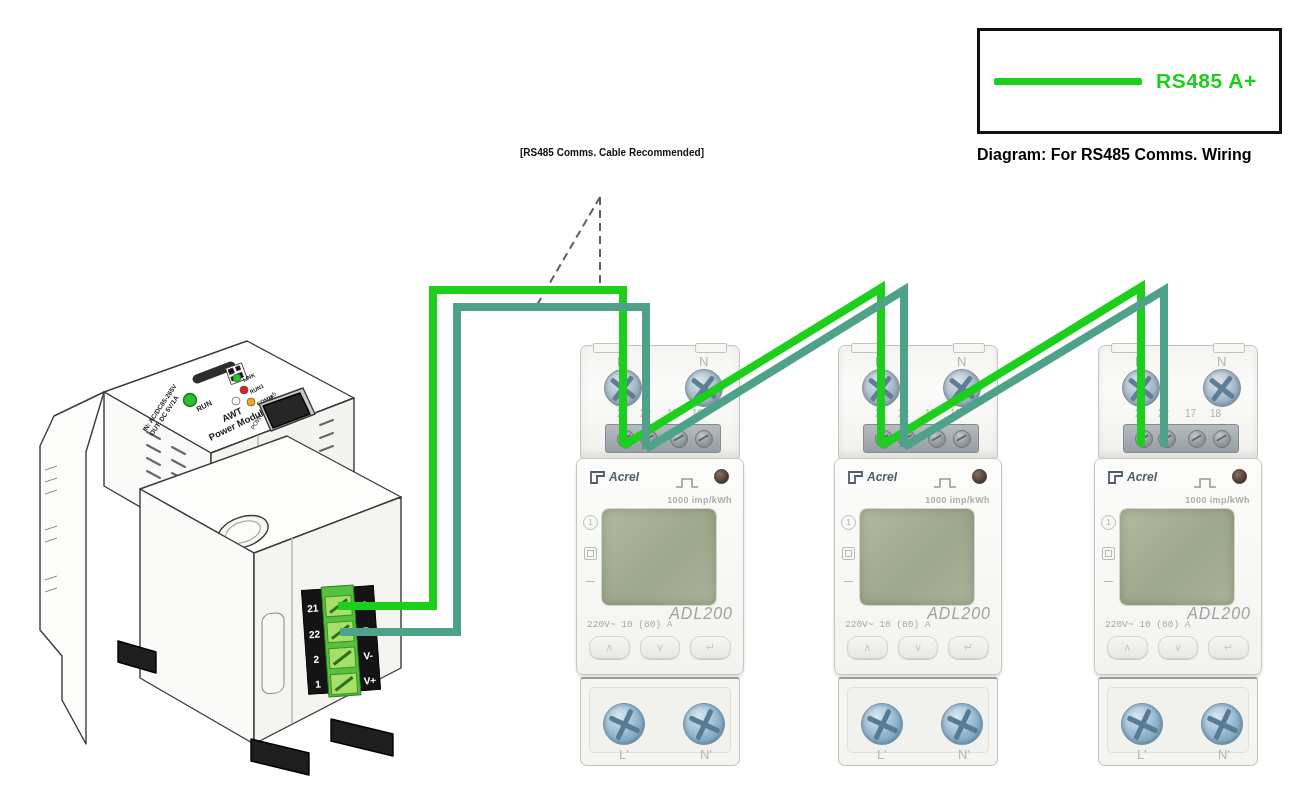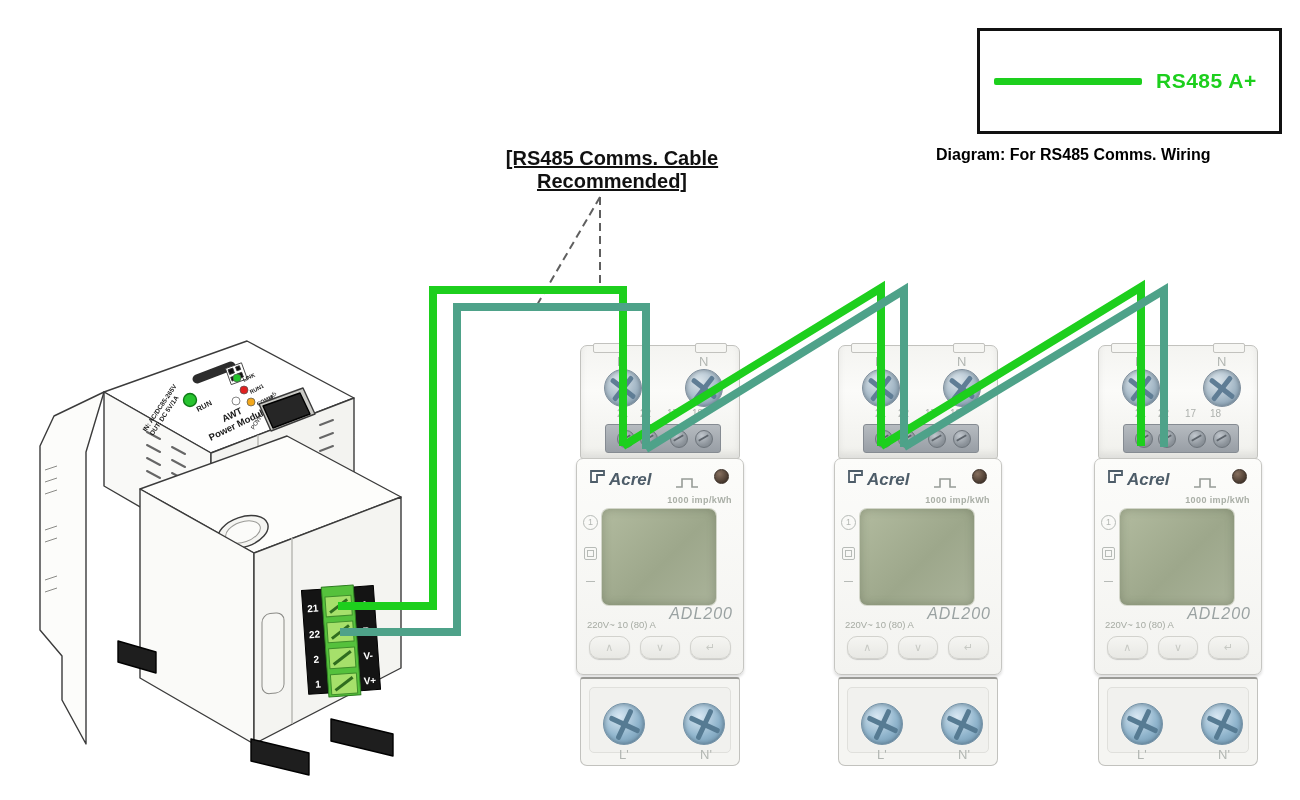--- a/index.html
+++ b/index.html
@@ -6,25 +6,25 @@
   #canvas{position:relative;width:1300px;height:800px;background:#ffffff;overflow:hidden;
           font-family:"Liberation Sans",sans-serif;}
 
   
   .legend-box{position:absolute;left:977px;top:28px;width:305px;height:106px;
               border:3px solid #111;background:#fff;display:flex;flex-direction:column;
               justify-content:center;gap:2px;padding-left:14px;box-sizing:border-box;}
   .legend-row{display:flex;align-items:center;gap:14px;}
   .legend-swatch{width:148px;height:7px;border-radius:2px;}
   .legend-label{font-size:21px;font-weight:bold;letter-spacing:.5px;}
-  .legend-caption{position:absolute;left:936px;top:146px;font-size:16px;font-weight:bold;color:#000;}
+  .legend-caption{position:absolute;left:977px;top:146px;font-size:16px;font-weight:bold;color:#000;}
 
   
   .cable-note{position:absolute;left:437px;top:147px;width:350px;text-align:center;color:#111;}
-  .cable-note .l1{font-size:20px;font-weight:bold;text-decoration:underline;}
+  .cable-note .l1{font-size:10px;font-weight:bold;}
   .cable-note .l2{font-size:15.5px;font-weight:bold;margin-top:4px;}
 
   
   .meter{position:absolute;top:345px;width:168px;height:420px;}
   .m-topcap{position:absolute;top:0;left:4px;right:4px;height:112px;
             background:linear-gradient(#f4f4f1,#fbfbf9 40%,#f0f0ec);
             border:1px solid #c2c2be;border-radius:7px 7px 3px 3px;
             box-shadow:inset 0 -5px 7px rgba(0,0,0,.07);}
   .m-topcap::before,.m-topcap::after{content:"";position:absolute;top:-3px;width:30px;height:8px;
             background:#f6f6f3;border:1px solid #c2c2be;border-radius:2px;}
@@ -42,36 +42,36 @@
   .m-comm{position:absolute;left:24px;top:78px;width:114px;height:27px;
           background:linear-gradient(#b6bbc0,#989ea5);border:1px solid #858b92;border-radius:3px;}
   .cscrew{position:absolute;top:5px;width:16px;height:16px;border-radius:50%;
           background:radial-gradient(circle at 36% 30%,#c2c8ce,#8d949b 62%,#787f86);
           border:1px solid #6d747b;}
   .cscrew::before{content:"";position:absolute;left:2px;top:6px;width:11px;height:2px;
           background:#5d646b;transform:rotate(-30deg);}
   .m-body{position:absolute;top:113px;left:0;width:166px;height:215px;
           background:linear-gradient(#fcfcfa,#f3f3f0);border:1px solid #c6c6c2;border-radius:7px;
           box-shadow:0 2px 3px rgba(0,0,0,.15);}
-  .m-brand{position:absolute;top:11px;left:13px;display:flex;align-items:flex-start;gap:4px;
-           color:#4e5d69;font-size:17px;font-weight:bold;font-style:italic;}
+  .m-brand{position:absolute;top:11px;left:13px;display:flex;align-items:center;gap:4px;
+           color:#4e5d69;font-size:12px;font-weight:bold;font-style:italic;}
   .m-brand svg{display:block}
   .m-pulse{position:absolute;top:15px;right:44px;}
   .m-led{position:absolute;top:10px;right:14px;width:13px;height:13px;border-radius:50%;
          background:radial-gradient(circle at 35% 30%,#87705f,#44362c 75%);border:1px solid #3a2e26;}
   .m-imp{position:absolute;top:36px;right:11px;font-size:9px;color:#a9aea6;letter-spacing:.4px;font-weight:bold;}
   .m-lcd{position:absolute;top:50px;left:25px;width:114px;height:96px;border-radius:7px;
          background:linear-gradient(135deg,#b2bb9f,#9da78b 55%,#aab39a);
          box-shadow:inset 0 0 10px rgba(55,65,45,.3),0 0 0 1px #d3d6ca;}
   .m-ic1{position:absolute;top:56px;left:6px;width:13px;height:13px;border:1px solid #b7bbb7;
          border-radius:50%;font-size:9px;color:#b2b6b2;text-align:center;line-height:13px;}
   .m-ic2{position:absolute;top:88px;left:7px;width:11px;height:11px;border:1px solid #b7bbb7;border-radius:2px;}
   .m-ic2::before{content:"";position:absolute;left:2px;top:2px;width:5px;height:5px;border:1px solid #b7bbb7;}
   .m-ic3{position:absolute;top:122px;left:9px;width:9px;border-top:1.5px solid #b7bbb7;}
-  .m-rating{position:absolute;top:160px;left:10px;font-size:9.5px;color:#a6aba3;}
+  .m-rating{position:absolute;top:160px;left:10px;font-size:9.5px;color:#a6aba3;font-family:Liberation Mono, monospace;}
   .m-model{position:absolute;top:146px;right:10px;font-size:16px;font-style:italic;color:#9aa2a2;letter-spacing:1px;}
   .m-btns{position:absolute;top:177px;left:12px;right:12px;display:flex;gap:10px;}
   .m-btn{flex:1;height:21px;border-radius:10px;border:1px solid #d2d2cd;
          background:linear-gradient(#f5f5f2,#e8e8e4);box-shadow:0 1px 1px rgba(0,0,0,.18);
          color:#c7c9c4;font-size:11px;text-align:center;line-height:21px;
          font-family:"DejaVu Sans",sans-serif;}
   .m-botcap{position:absolute;top:332px;left:4px;right:4px;height:86px;
             background:#f5f5f2;border:1px solid #c2c2be;border-top:2px solid #9a9a96;
             border-radius:3px 3px 7px 7px;}
   .m-botpanel{position:absolute;left:8px;right:8px;top:8px;height:64px;background:#f1f1ee;

